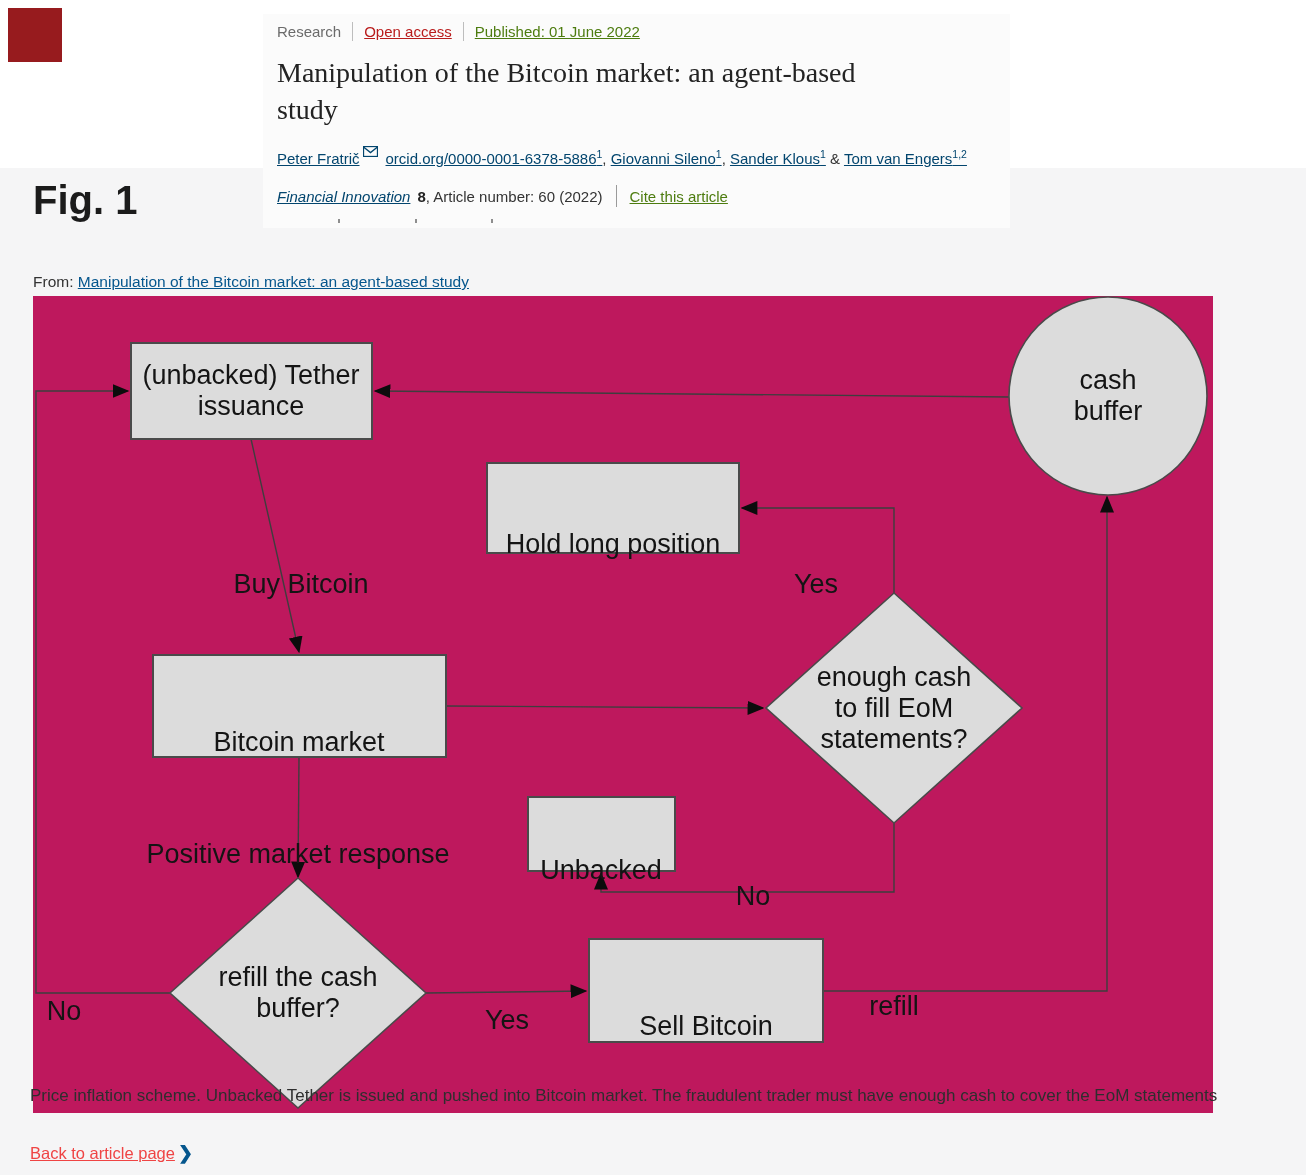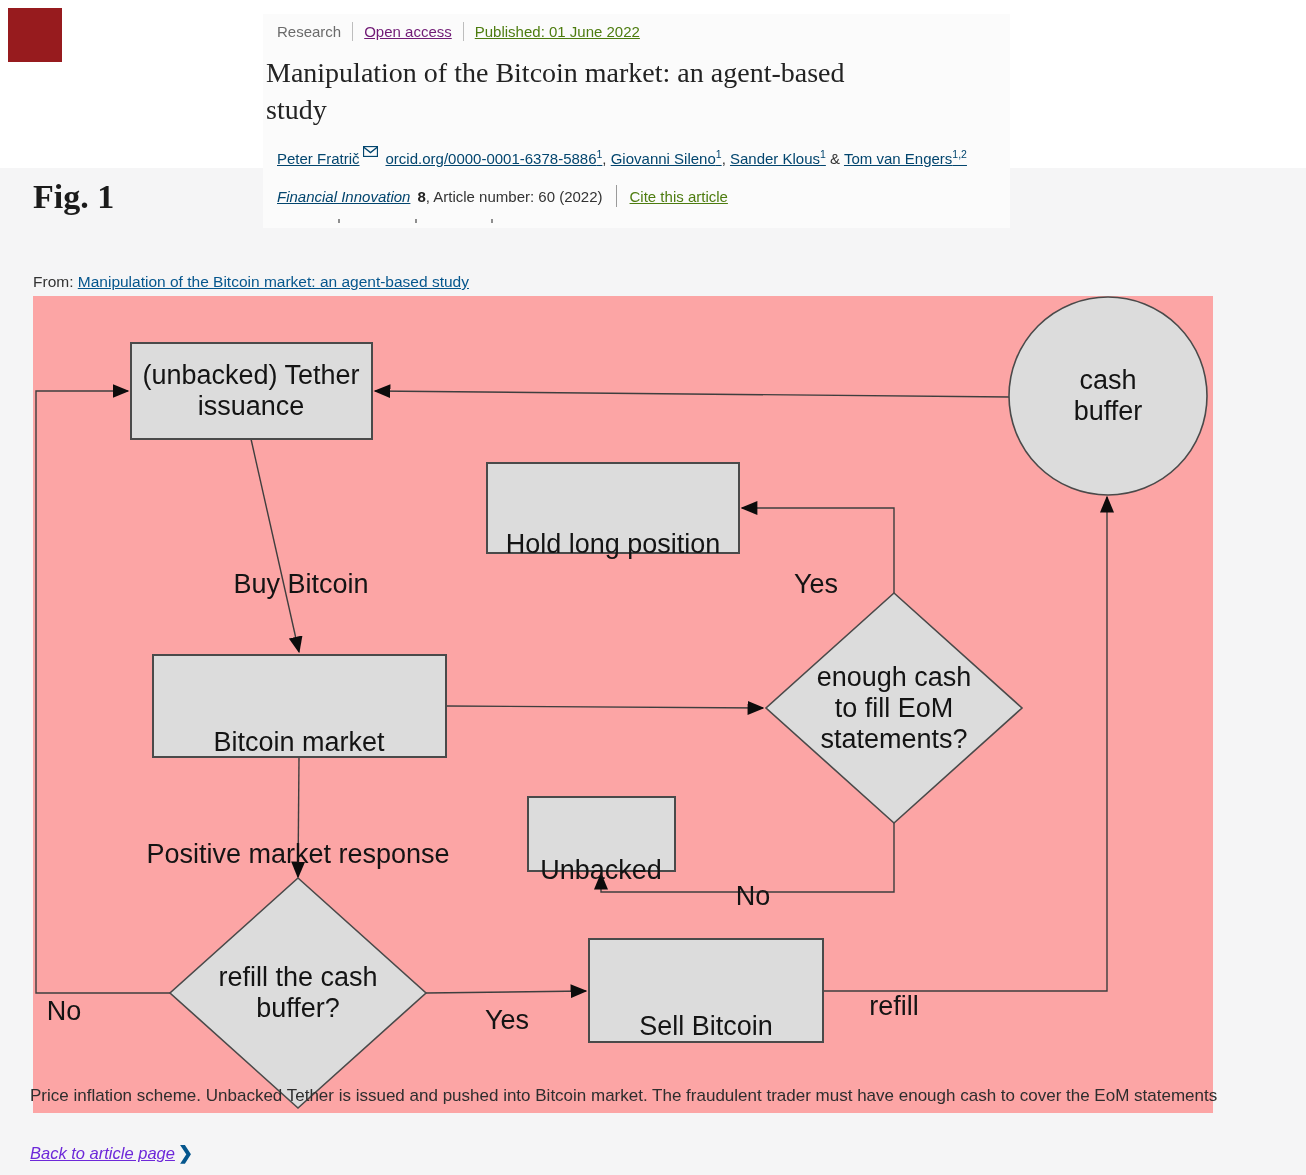--- a/index.html
+++ b/index.html
@@ -9,52 +9,52 @@
   }
   .lower-bg{position:absolute;left:0;top:168px;width:1306px;height:1007px;background:#f5f5f6;}
   .red-marker{position:absolute;left:8px;top:8px;width:54px;height:54px;background:#971b1e;}
 
   
   .card{position:absolute;left:263px;top:14px;width:747px;height:214px;background:#fbfbfb;z-index:2;text-decoration:underline;}
   .card-line1{position:absolute;left:14px;top:8px;display:flex;align-items:center;gap:11px;
               font-size:15px;color:#6b6b6b;white-space:nowrap;}
   .vdiv{width:1px;height:19px;background:#bdbdbd;display:inline-block;}
   a{cursor:pointer;}
-  .oa-link{color:#701a75;text-decoration:underline;}
+  .oa-link{color:#b91c1c;text-decoration:underline;}
   .navy{color:#4d7c0f;text-decoration:underline;}
-  .card-title{position:absolute;left:3px;top:40px;width:710px;
+  .card-title{position:absolute;left:14px;top:40px;width:710px;
               font-family:"Liberation Serif", serif;font-size:28px;line-height:37px;color:#232323;}
   .card-authors{position:absolute;left:14px;top:129px;font-size:15px;color:#333;white-space:nowrap;}
   .card-authors a{color:#02456e;text-decoration:underline;}
   .card-authors sup{font-size:10.5px;}
   .env-icon{display:inline-block;vertical-align:7px;margin-left:3px;margin-right:8px;}
   .card-journal{position:absolute;left:14px;top:171px;font-size:15px;color:#333;display:flex;align-items:center;white-space:nowrap;text-align:right;}
   .journal-link{color:#02456e;text-decoration:underline;font-style:italic;}
   .jvol{font-weight:bold;color:#222;margin-left:7px;}
   .jdiv{width:1px;height:22px;background:#9a9a9a;margin:0 13px;}
   .remnant{position:absolute;width:2px;height:4px;background:#8e8e8e;top:205px;}
 
   
-  .fig-label{position:absolute;left:33px;top:178px;font-family:Liberation Serif, serif;
-             font-weight:bold;font-size:34px;color:#1b1b1b;z-index:2;}
+  .fig-label{position:absolute;left:33px;top:178px;font-family:Liberation Sans, sans-serif;
+             font-weight:bold;font-size:40px;color:#1b1b1b;z-index:2;}
   .from-line{position:absolute;left:33px;top:273px;font-size:15.5px;color:#333;z-index:2;}
   .from-line a{color:#05568d;text-decoration:underline;}
 
   
-  .panel{position:absolute;left:33px;top:296px;width:1180px;height:817px;background:#fca5a5;z-index:1;}
+  .panel{position:absolute;left:33px;top:296px;width:1180px;height:817px;background:#be185d;z-index:1;}
   .panel svg{position:absolute;left:0;top:0;}
   .dlabel{position:absolute;transform:translate(-50%,-50%);text-align:center;
           font-size:27px;line-height:31px;color:#141414;z-index:3;}
   .nowrap{white-space:nowrap;margin-top:36px;}
 
   
   .caption{position:absolute;left:30px;top:1086px;width:1260px;font-size:17px;color:#2e2e2e;
            white-space:nowrap;z-index:2;}
   .back-line{position:absolute;left:30px;top:1142px;font-size:16.5px;z-index:2;display:flex;align-items:center;}
-  .back-line a{color:#6d28d9;text-decoration:underline;font-style:italic;}
+  .back-line a{color:#ef4444;text-decoration:underline;}
   .chev{color:#05568d;font-size:18px;font-weight:bold;margin-left:3px;text-decoration:none;}
 </style>
 </head>
 <body>
 
 <div class="lower-bg"></div>
 <div class="red-marker"></div>
 
 <div class="card">
   <div class="card-line1">

